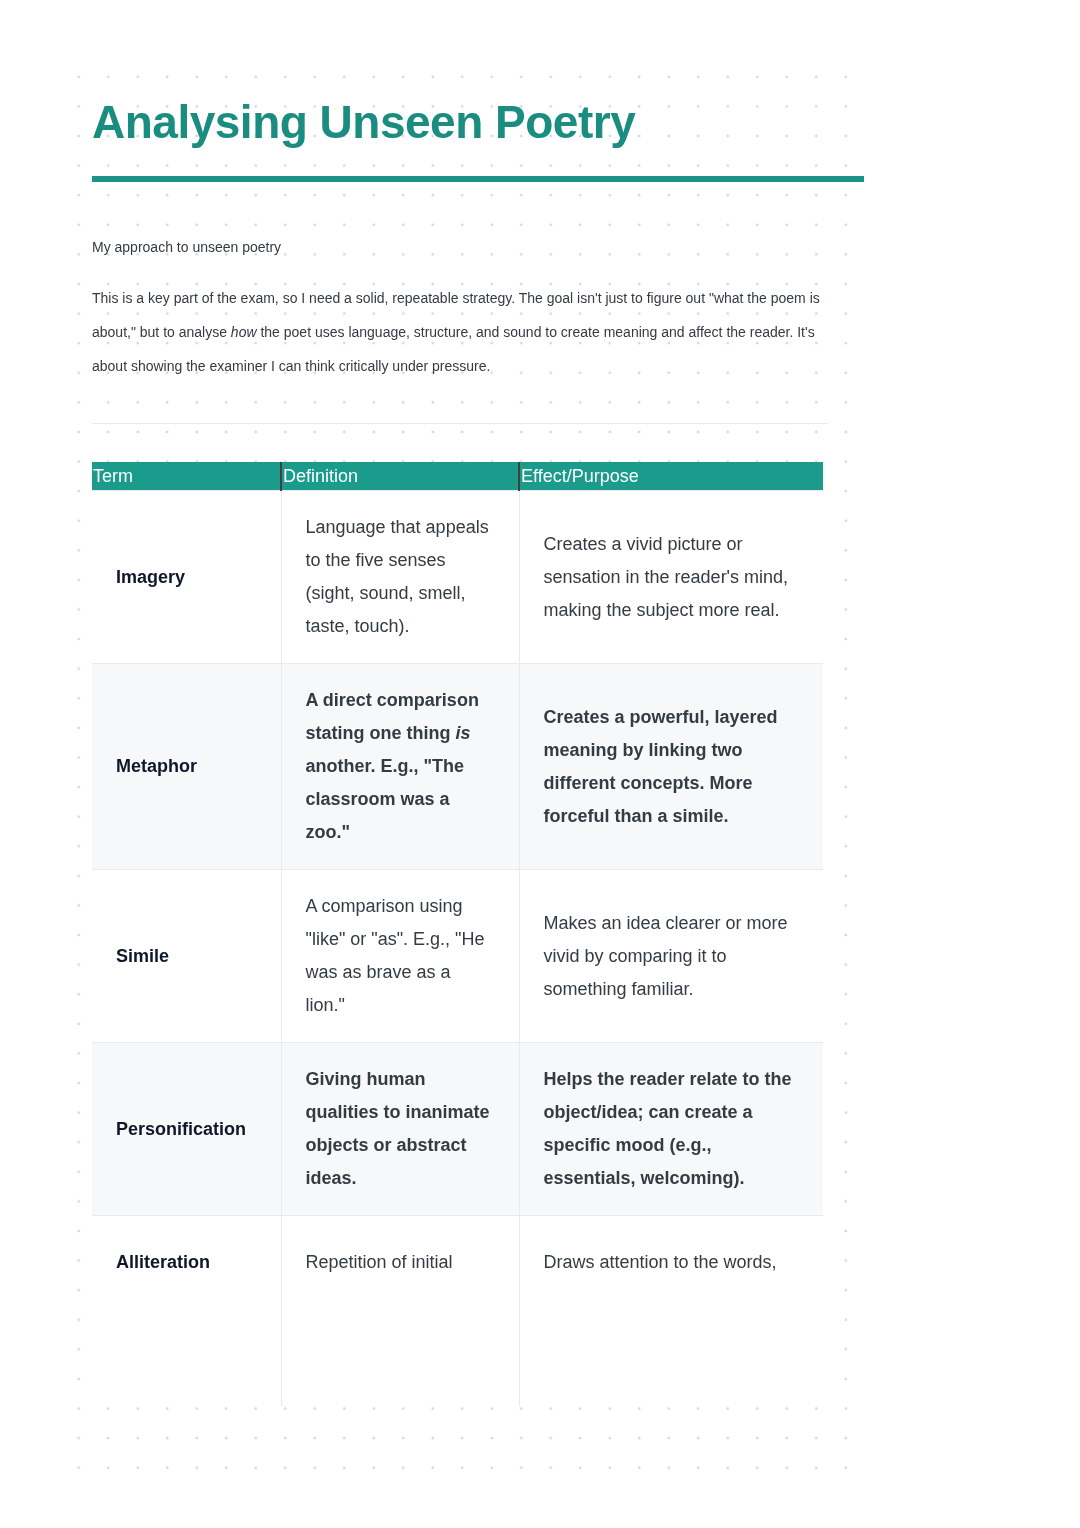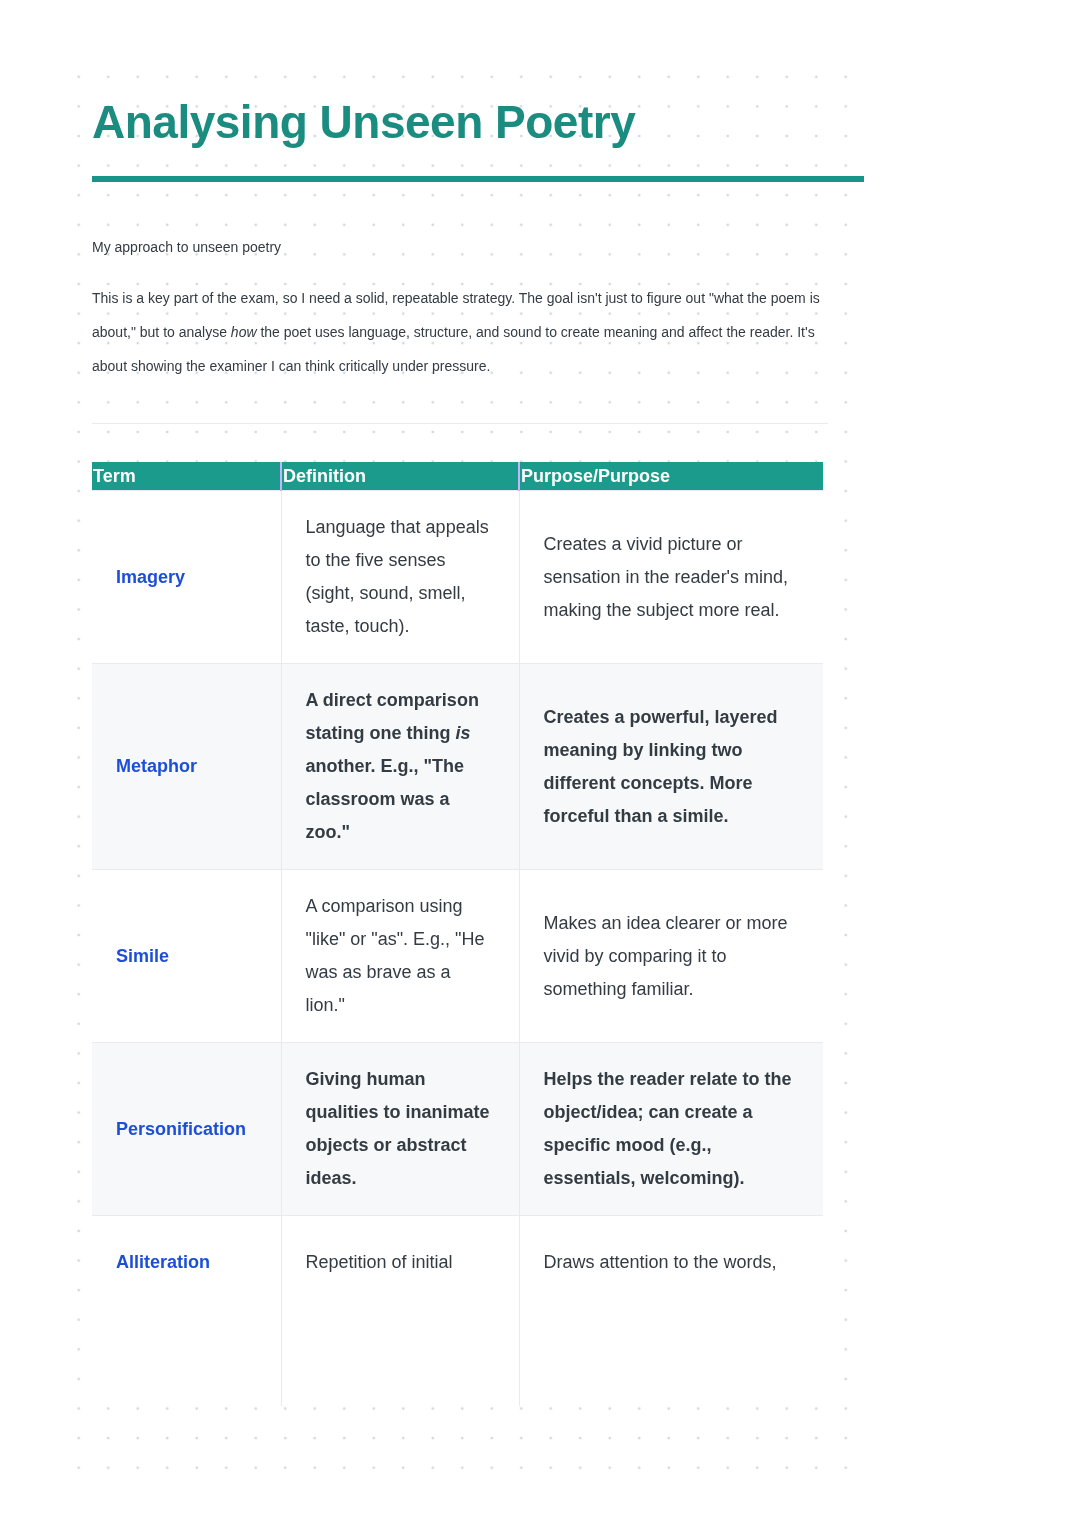--- a/index.html
+++ b/index.html
@@ -74,37 +74,37 @@
   table.terms {
     margin-top: 38px;
     width: 731px;
     border-collapse: collapse;
     table-layout: fixed;
   }
   table.terms th {
     background: #1a9b8b;
     color: #ffffff;
     font-size: 18px;
-    font-weight: bold;
+    font-weight: normal;
     text-align: left;
     line-height: 26px;
   }
-  table.terms th + th { border-left: 2px solid #c4b5fd; }
+  table.terms th + th { border-left: 2px solid #404040; }
   table.terms td {
     font-size: 18px;
     line-height: 33px;
     padding: 20px 24px;
     vertical-align: middle;
     border-top: 1px solid #e8eaed;
     color: #333b43;
     background: #ffffff;
   }
   table.terms td + td { border-left: 1px solid #e8eaed; }
   table.terms tr.striped td { background: #f7f8f9; font-weight: bold; }
-  table.terms td.term-cell { font-weight: bold; color: #1d4ed8; }
+  table.terms td.term-cell { font-weight: bold; color: #0f172a; }
   table.terms tr.clipped td {
     vertical-align: top;
     padding-top: 30px;
     height: 140px;
   }
   .copyright {
     position: absolute;
     left: 893px;
     top: 1438px;
     font-size: 18px;
@@ -139,21 +139,21 @@
     <table class="terms">
       <colgroup>
         <col style="width:189px">
         <col style="width:238px">
         <col style="width:304px">
       </colgroup>
       <thead>
         <tr>
           <th>Term</th>
           <th>Definition</th>
-          <th>Purpose/Purpose</th>
+          <th>Effect/Purpose</th>
         </tr>
       </thead>
       <tbody>
         <tr>
           <td class="term-cell">Imagery</td>
           <td>Language that appeals to the five senses (sight, sound, smell, taste, touch).</td>
           <td>Creates a vivid picture or sensation in the reader's mind, making the subject more real.</td>
         </tr>
         <tr class="striped">
           <td class="term-cell">Metaphor</td>

